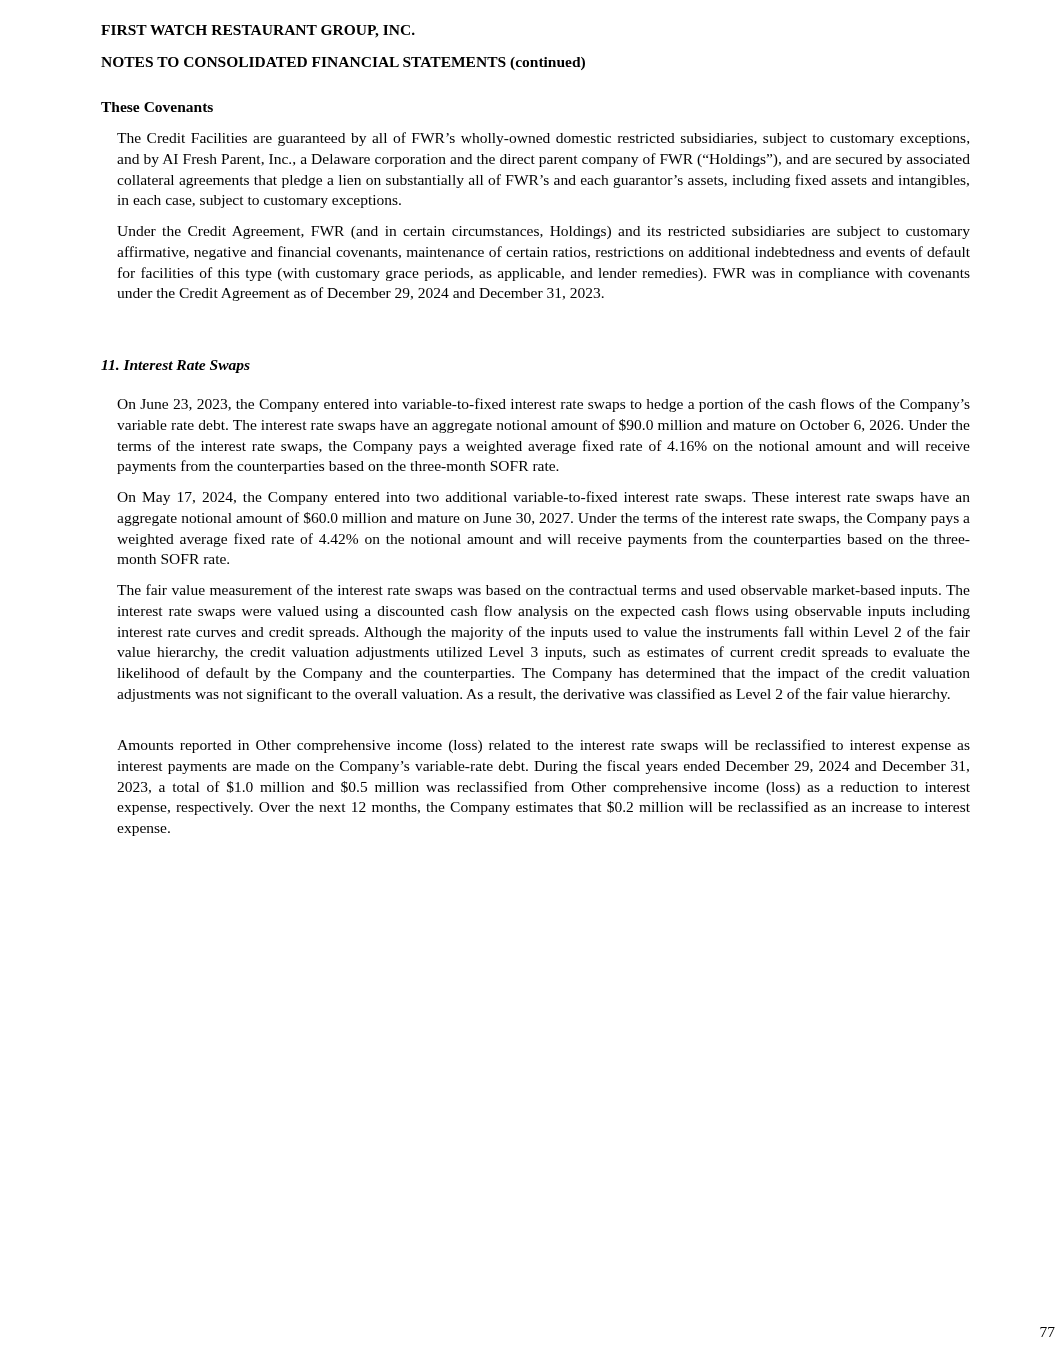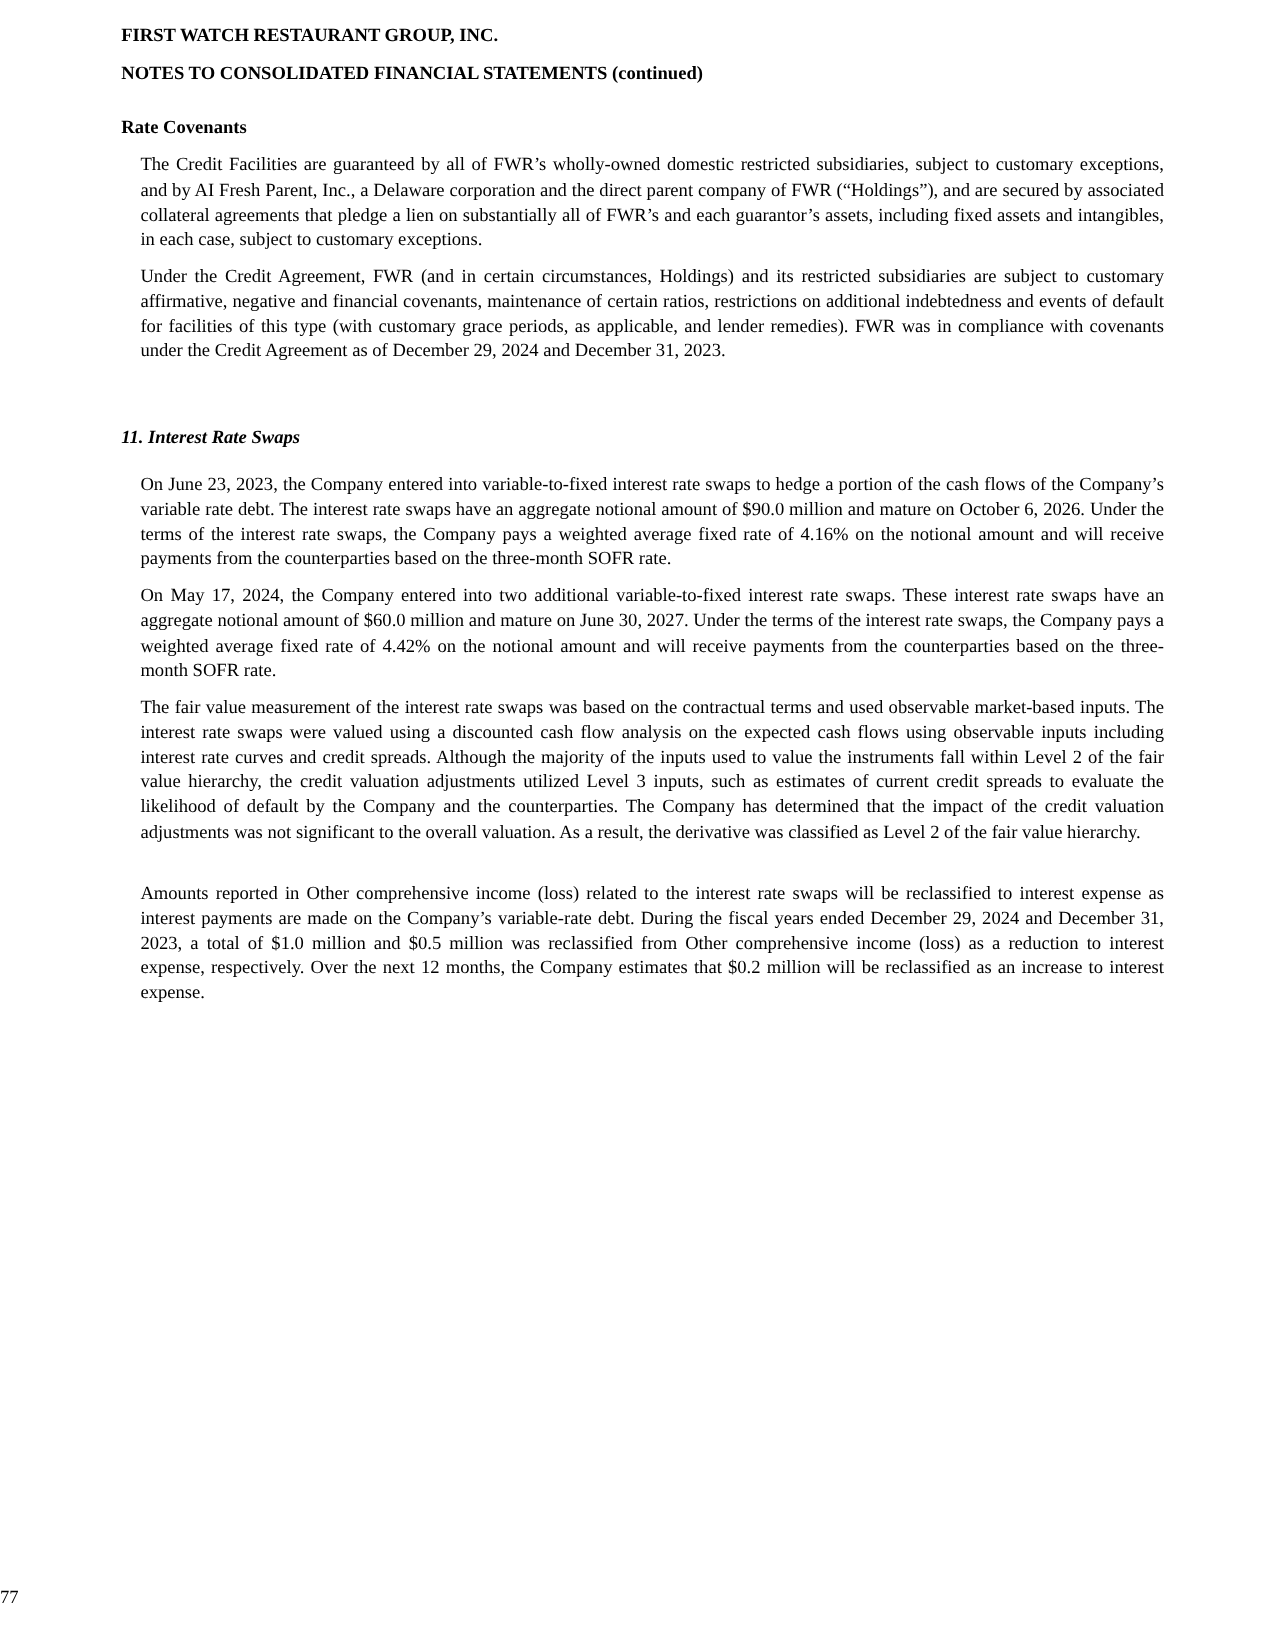--- a/index.html
+++ b/index.html
@@ -44,33 +44,33 @@
       font-size: 15.5px;
       line-height: 20.8px;
       text-align: justify;
       margin: 0;
     }
     .pagenum {
       position: absolute;
       top: 1322px;
       left: 0;
       width: 1055px;
-      text-align: left;
+      text-align: right;
       font-size: 15.5px;
       line-height: 20px;
     }
   </style>
 </head>
 <body>
 
 <div class="page">
   <p class="hdr hdr1">FIRST WATCH RESTAURANT GROUP, INC.</p>
   <p class="hdr hdr2">NOTES TO CONSOLIDATED FINANCIAL STATEMENTS (continued)</p>
 
-  <h3 class="heading" style="top:97px;">Rate Covenants</h3>
+  <h3 class="heading" style="top:97px;">These Covenants</h3>
   <p class="para" style="top:128px;">The Credit Facilities are guaranteed by all of FWR’s wholly-owned domestic restricted subsidiaries, subject to customary exceptions, and by AI Fresh Parent, Inc., a Delaware corporation and the direct parent company of FWR (“Holdings”), and are secured by associated collateral agreements that pledge a lien on substantially all of FWR’s and each guarantor’s assets, including fixed assets and intangibles, in each case, subject to customary exceptions.</p>
   <p class="para" style="top:221px;">Under the Credit Agreement, FWR (and in certain circumstances, Holdings) and its restricted subsidiaries are subject to customary affirmative, negative and financial covenants, maintenance of certain ratios, restrictions on additional indebtedness and events of default for facilities of this type (with customary grace periods, as applicable, and lender remedies). FWR was in compliance with covenants under the Credit Agreement as of December 29, 2024 and December 31, 2023.</p>
 
   <h3 class="heading" style="top:355px;font-style:italic;">11.  Interest Rate Swaps</h3>
   <p class="para" style="top:394px;">On June 23, 2023, the Company entered into variable-to-fixed interest rate swaps to hedge a portion of the cash flows of the Company’s variable rate debt. The interest rate swaps have an aggregate notional amount of $90.0 million and mature on October 6, 2026. Under the terms of the interest rate swaps, the Company pays a weighted average fixed rate of 4.16% on the notional amount and will receive payments from the counterparties based on the three-month SOFR rate.</p>
   <p class="para" style="top:487px;">On May 17, 2024, the Company entered into two additional variable-to-fixed interest rate swaps. These interest rate swaps have an aggregate notional amount of $60.0 million and mature on June 30, 2027. Under the terms of the interest rate swaps, the Company pays a weighted average fixed rate of 4.42% on the notional amount and will receive payments from the counterparties based on the three-month SOFR rate.</p>
   <p class="para" style="top:580px;">The fair value measurement of the interest rate swaps was based on the contractual terms and used observable market-based inputs. The interest rate swaps were valued using a discounted cash flow analysis on the expected cash flows using observable inputs including interest rate curves and credit spreads. Although the majority of the inputs used to value the instruments fall within Level 2 of the fair value hierarchy, the credit valuation adjustments utilized Level 3 inputs, such as estimates of current credit spreads to evaluate the likelihood of default by the Company and the counterparties. The Company has determined that the impact of the credit valuation adjustments was not significant to the overall valuation. As a result, the derivative was classified as Level 2 of the fair value hierarchy.</p>
   <p class="para" style="top:735px;">Amounts reported in Other comprehensive income (loss) related to the interest rate swaps will be reclassified to interest expense as interest payments are made on the Company’s variable-rate debt. During the fiscal years ended December 29, 2024 and December 31, 2023, a total of $1.0 million and $0.5 million was reclassified from Other comprehensive income (loss) as a reduction to interest expense, respectively. Over the next 12 months, the Company estimates that $0.2 million will be reclassified as an increase to interest expense.</p>
 </div>
 

